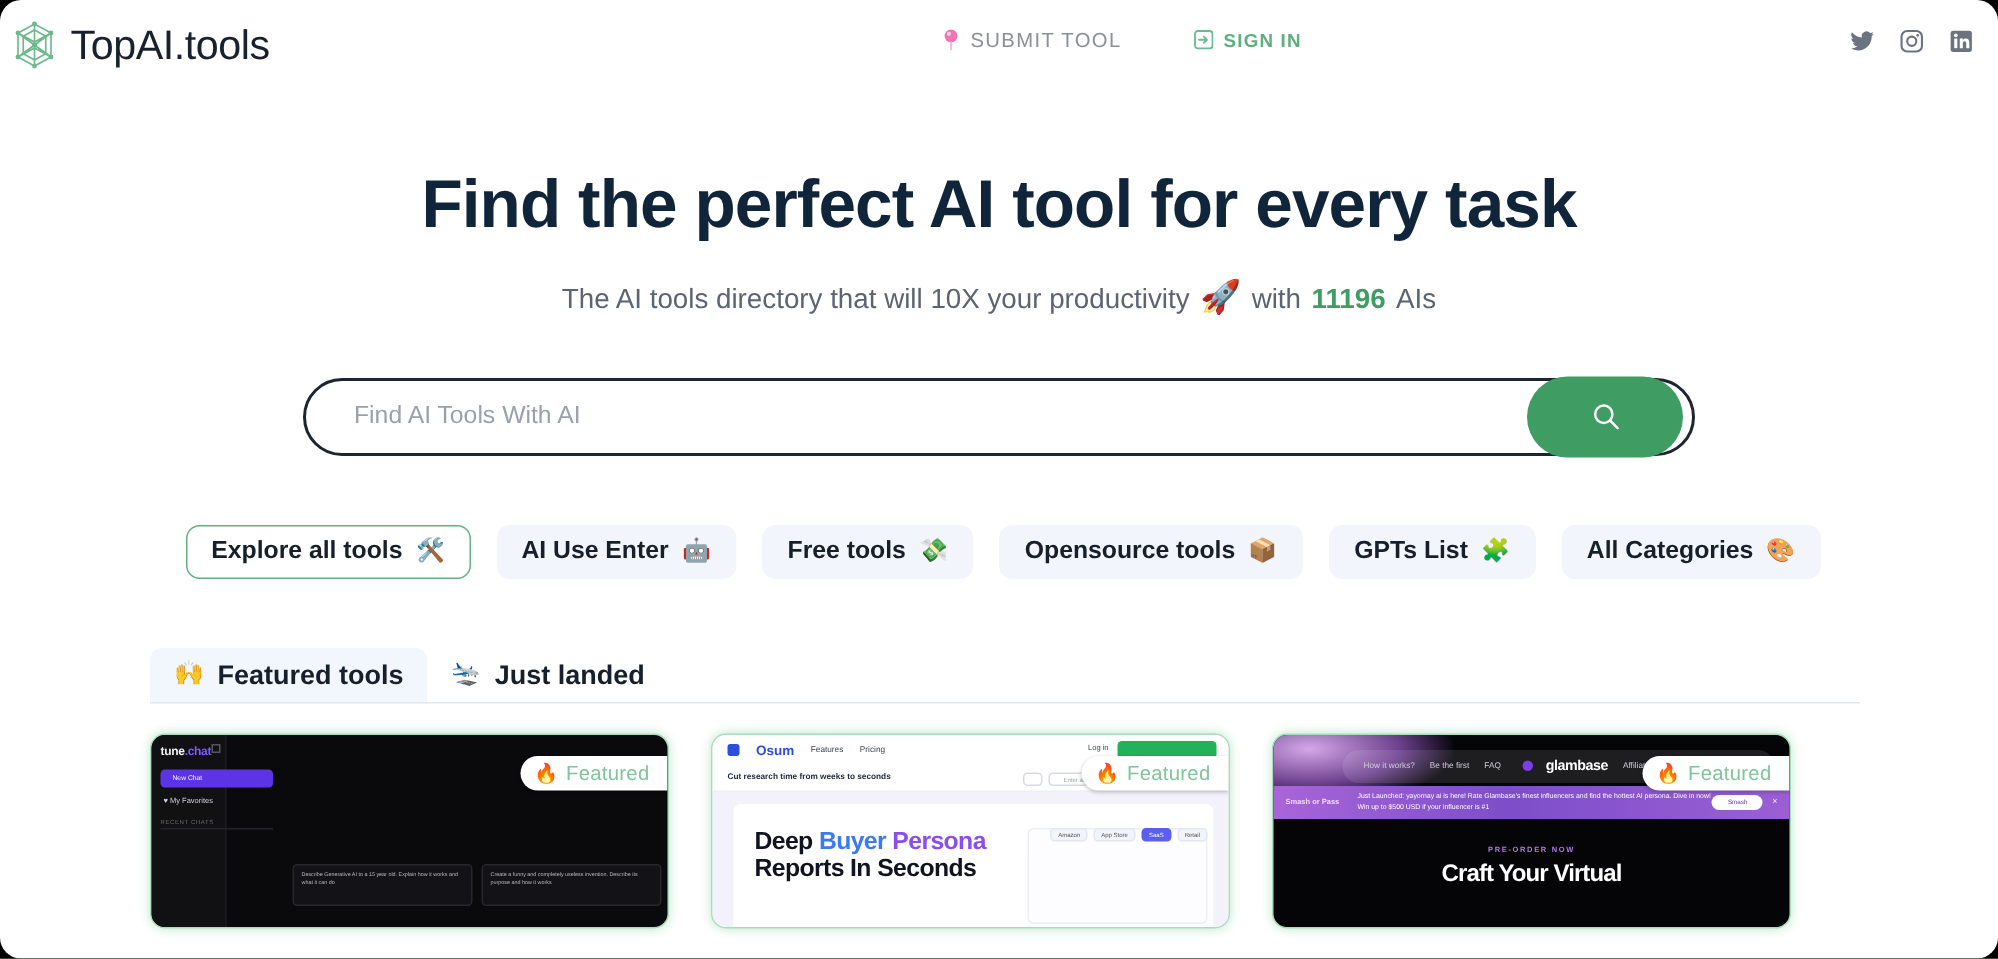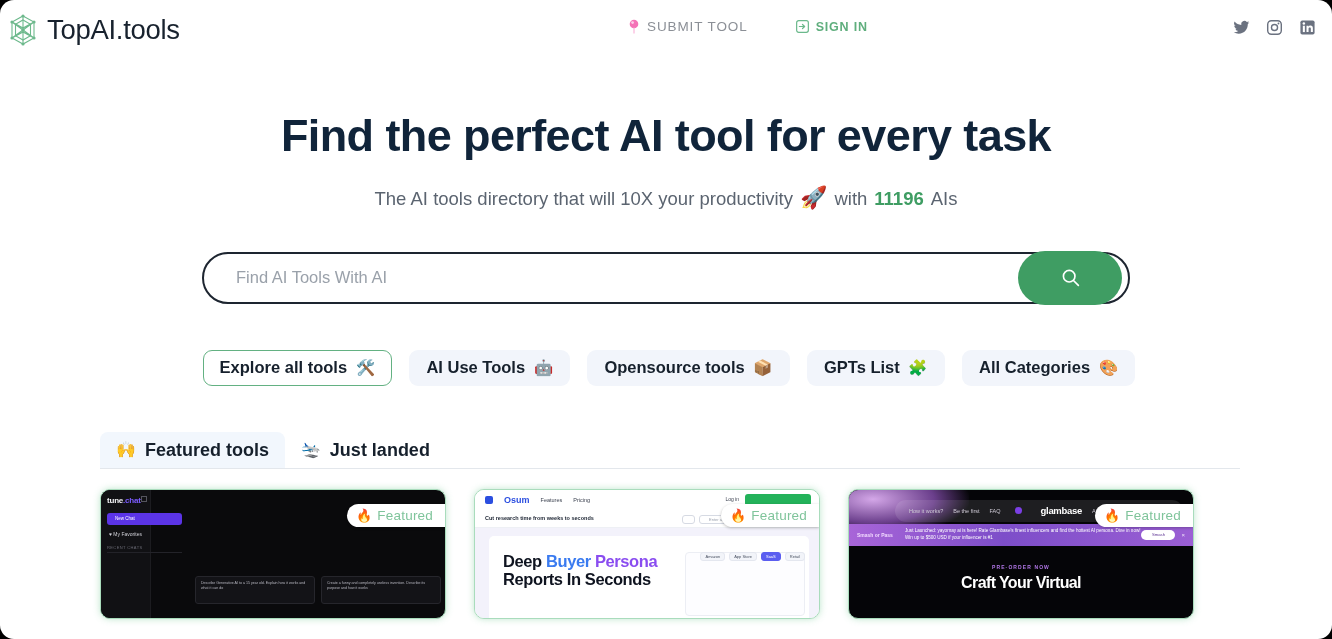--- a/index.html
+++ b/index.html
@@ -282,21 +282,21 @@
   .c2 .chip{ height:9px;padding:0 4px;border-radius:3px;background:#f2f4f9;border:1px solid #e4e7ef;font-size:4px;color:#4a5262;display:flex;align-items:center;gap:2px;}
   .c2 .chip.sel{ background:#5b5ef0;color:#fff;border-color:#5b5ef0;}
   .c2 .rows{ position:absolute; right:14px; top:78px; width:120px; }
   .c2 .rw{ height:7px; border-bottom:1px solid #f0f1f6; }
 
   
   .c3 { background: #050508; }
   .c3 .glow{ position:absolute; left:0;top:0;width:120px;height:46px;background:radial-gradient(ellipse at 20% 20%, #d4a7e8 0%, #6b3f8c 45%, rgba(5,5,8,0) 72%); }
   .c3 .navbar{ position:absolute; left:46px; right:10px; top:10px; height:22px; border-radius:11px; background:rgba(255,255,255,.10); display:flex; align-items:center; gap:10px; padding-left:14px;}
   .c3 .nlink{ font-size:5.5px;color:#cfcbd6;}
-  .c3 .brand3{ display:flex;align-items:center;gap:19px;margin-left:4px;}
+  .c3 .brand3{ display:flex;align-items:center;gap:9px;margin-left:4px;}
   .c3 .bdot{ width:7px;height:7px;border-radius:50%;background:#7b3fe4;}
   .c3 .bname{ font-size:9.5px;font-weight:700;color:#fff;letter-spacing:-.3px;}
   .c3 .banner{ position:absolute; left:0;right:0; top:34px; height:22px; background:linear-gradient(90deg,#a865d8,#7d4ec9 45%,#9b5fd4); display:flex; align-items:center; padding:0 8px; }
   .c3 .btag{ font-size:5px;font-weight:700;color:#f2d9ff; width:48px;}
   .c3 .btext{ font-size:4.6px;color:#fff;line-height:1.5;flex:1;}
   .c3 .bbtn{ width:34px;height:10px;background:#fff;border-radius:5px;font-size:4.2px;color:#5b3192;display:flex;align-items:center;justify-content:center;}
   .c3 .bx{ font-size:6px;color:#f0e4fa;margin-left:6px;}
   .c3 .pre{ position:absolute; left:0;right:0; top:74px; text-align:center; font-size:5px; font-weight:700; color:#b277e8; letter-spacing:1.1px;}
   .c3 .big{ position:absolute; left:0;right:0; top:84px; text-align:center; font-size:16px; font-weight:800; color:#ffffff; letter-spacing:-.6px;}
 </style>
@@ -383,22 +383,26 @@
       </svg>
     </button>
   </div>
 
   <div class="pills">
     <div class="pill active">
       <span>Explore all tools</span>
       <span class="emoji">🛠️</span>
     </div>
     <div class="pill">
-      <span>AI Use Tools</span>
+      <span>AI Use Enter</span>
       <span class="emoji">🤖</span>
+    </div>
+    <div class="pill">
+      <span>Free tools</span>
+      <span class="emoji">💸</span>
     </div>
     <div class="pill">
       <span>Opensource tools</span>
       <span class="emoji">📦</span>
     </div>
     <div class="pill">
       <span>GPTs List</span>
       <span class="emoji">🧩</span>
     </div>
     <div class="pill">

